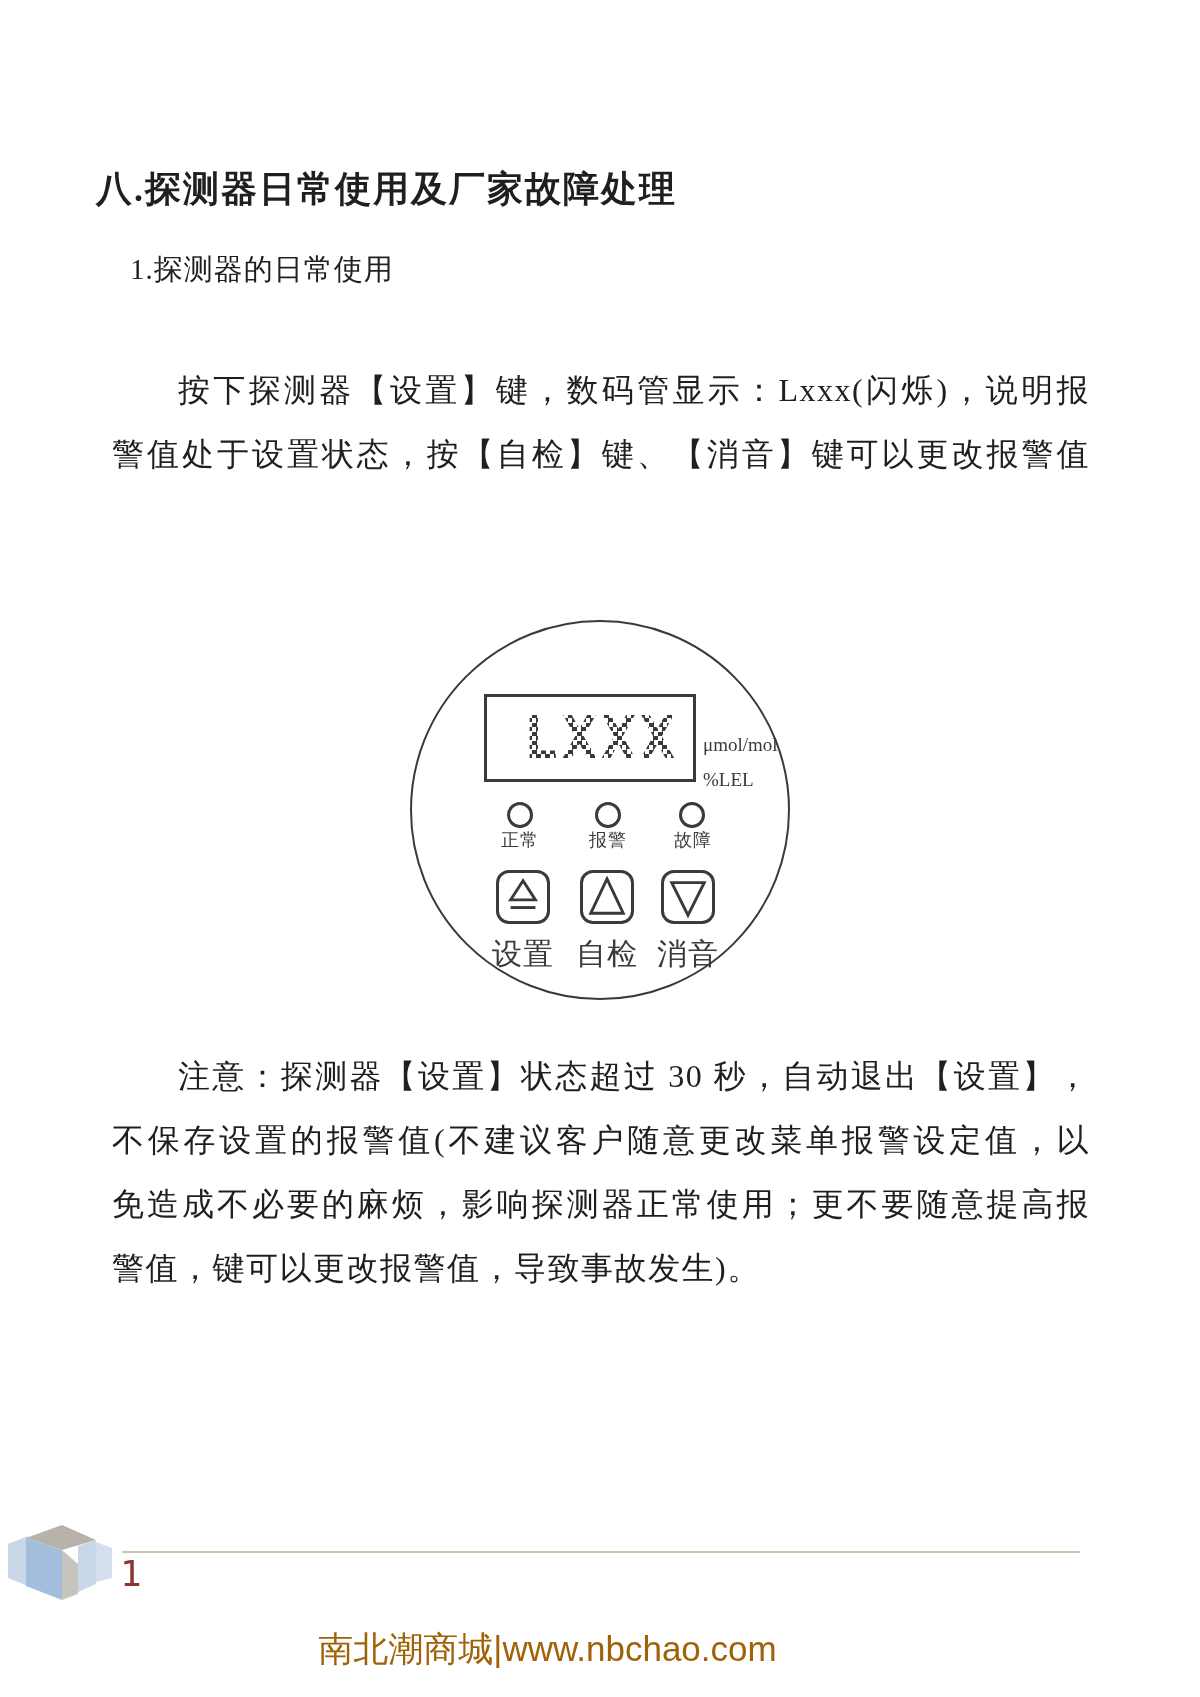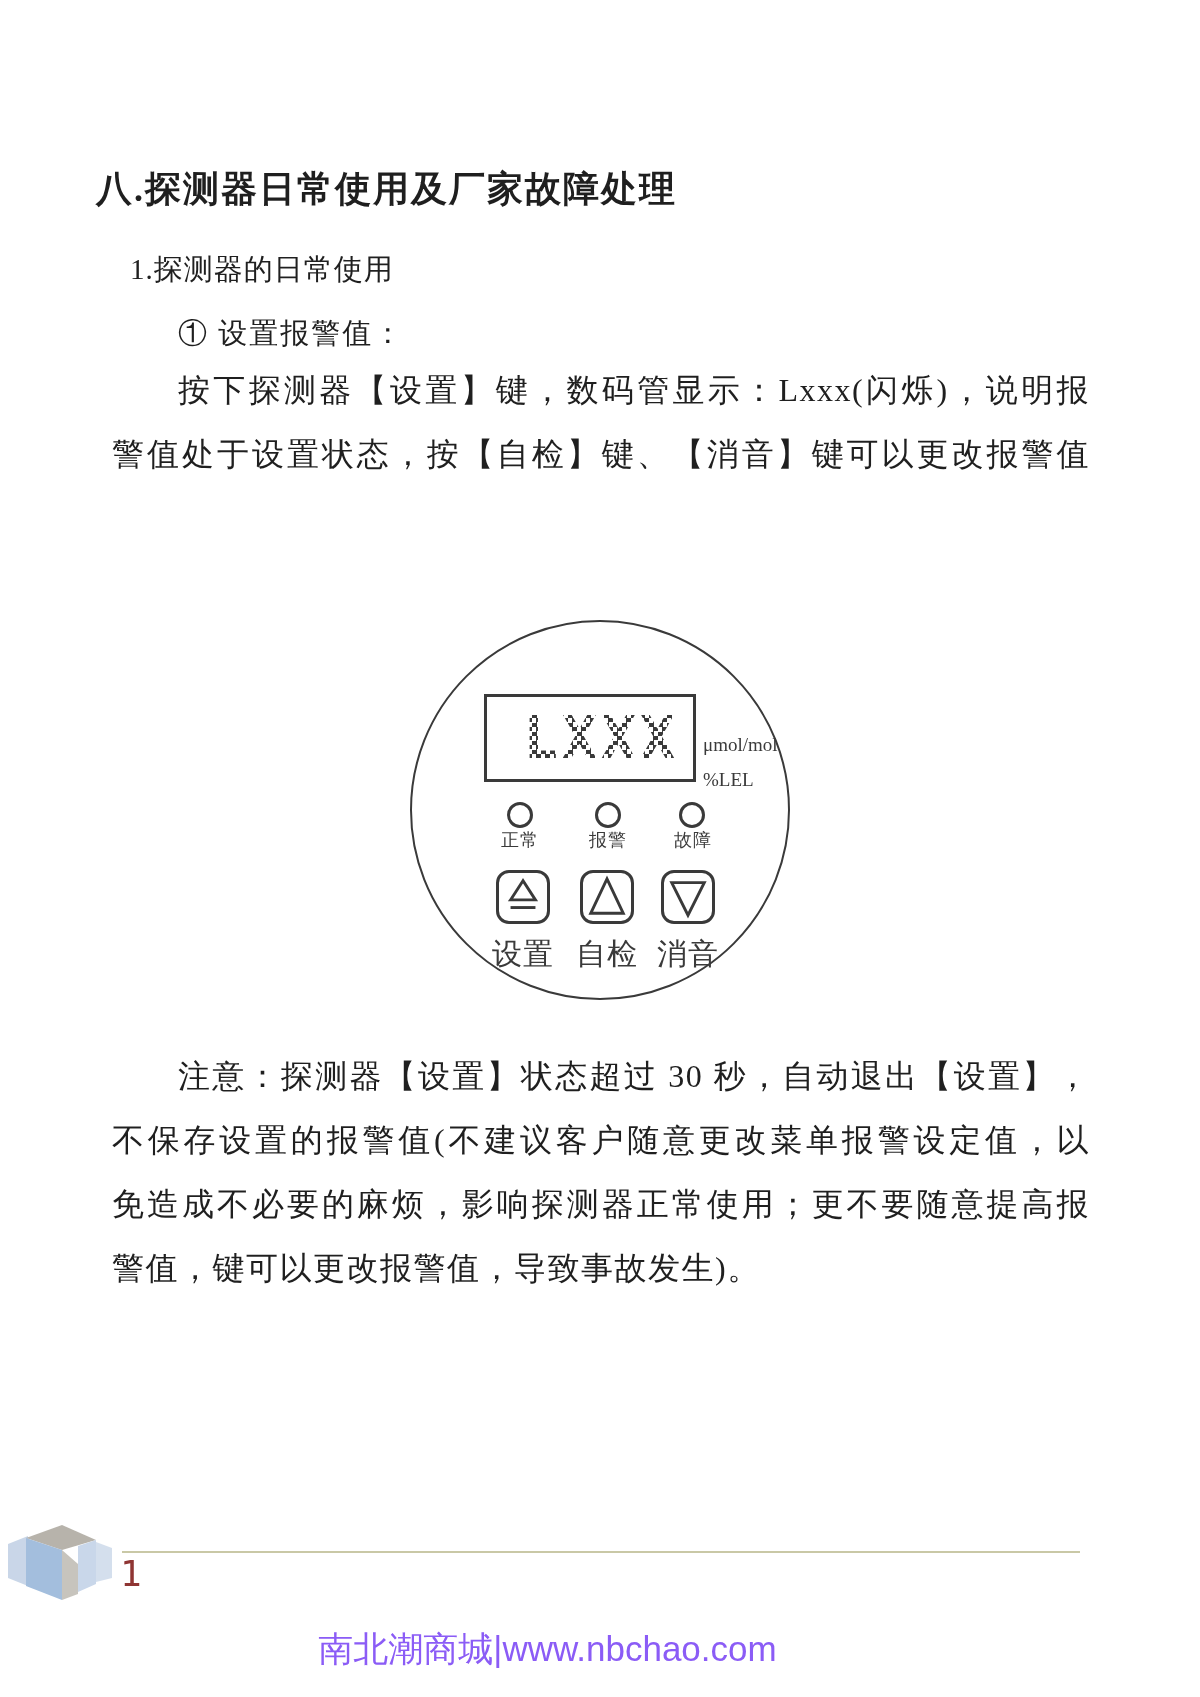--- a/index.html
+++ b/index.html
@@ -158,33 +158,32 @@
     font-size: 36px;
     color: #8f3533;
   }
   .site-footer {
     position: absolute;
     left: 0; top: 1626px;
     width: 1095px;
     text-align: center;
     font-family: "Liberation Sans", "DejaVu Sans", sans-serif;
     font-size: 35px;
-    color: #8b5cf6;
+    color: #a16207;
   }
 </style>
 </head>
 <body>
 
 <div class="page">
 
   <h1 class="title">八.探测器日常使用及厂家故障处理</h1>
 
   <div class="section-heading">1.探测器的日常使用</div>
 
-  <div class="step-heading">① 设置报警值：</div>
 
   <div class="para para1">
     <div class="line indent just">按下探测器【设置】键，数码管显示：Lxxx(闪烁)，说明报</div>
     <div class="line just">警值处于设置状态，按【自检】键、【消音】键可以更改报警值</div>
   </div>
 
   <div class="diagram">
 
     <div class="lcd">
       <div class="lcd-text">LXXX</div>

